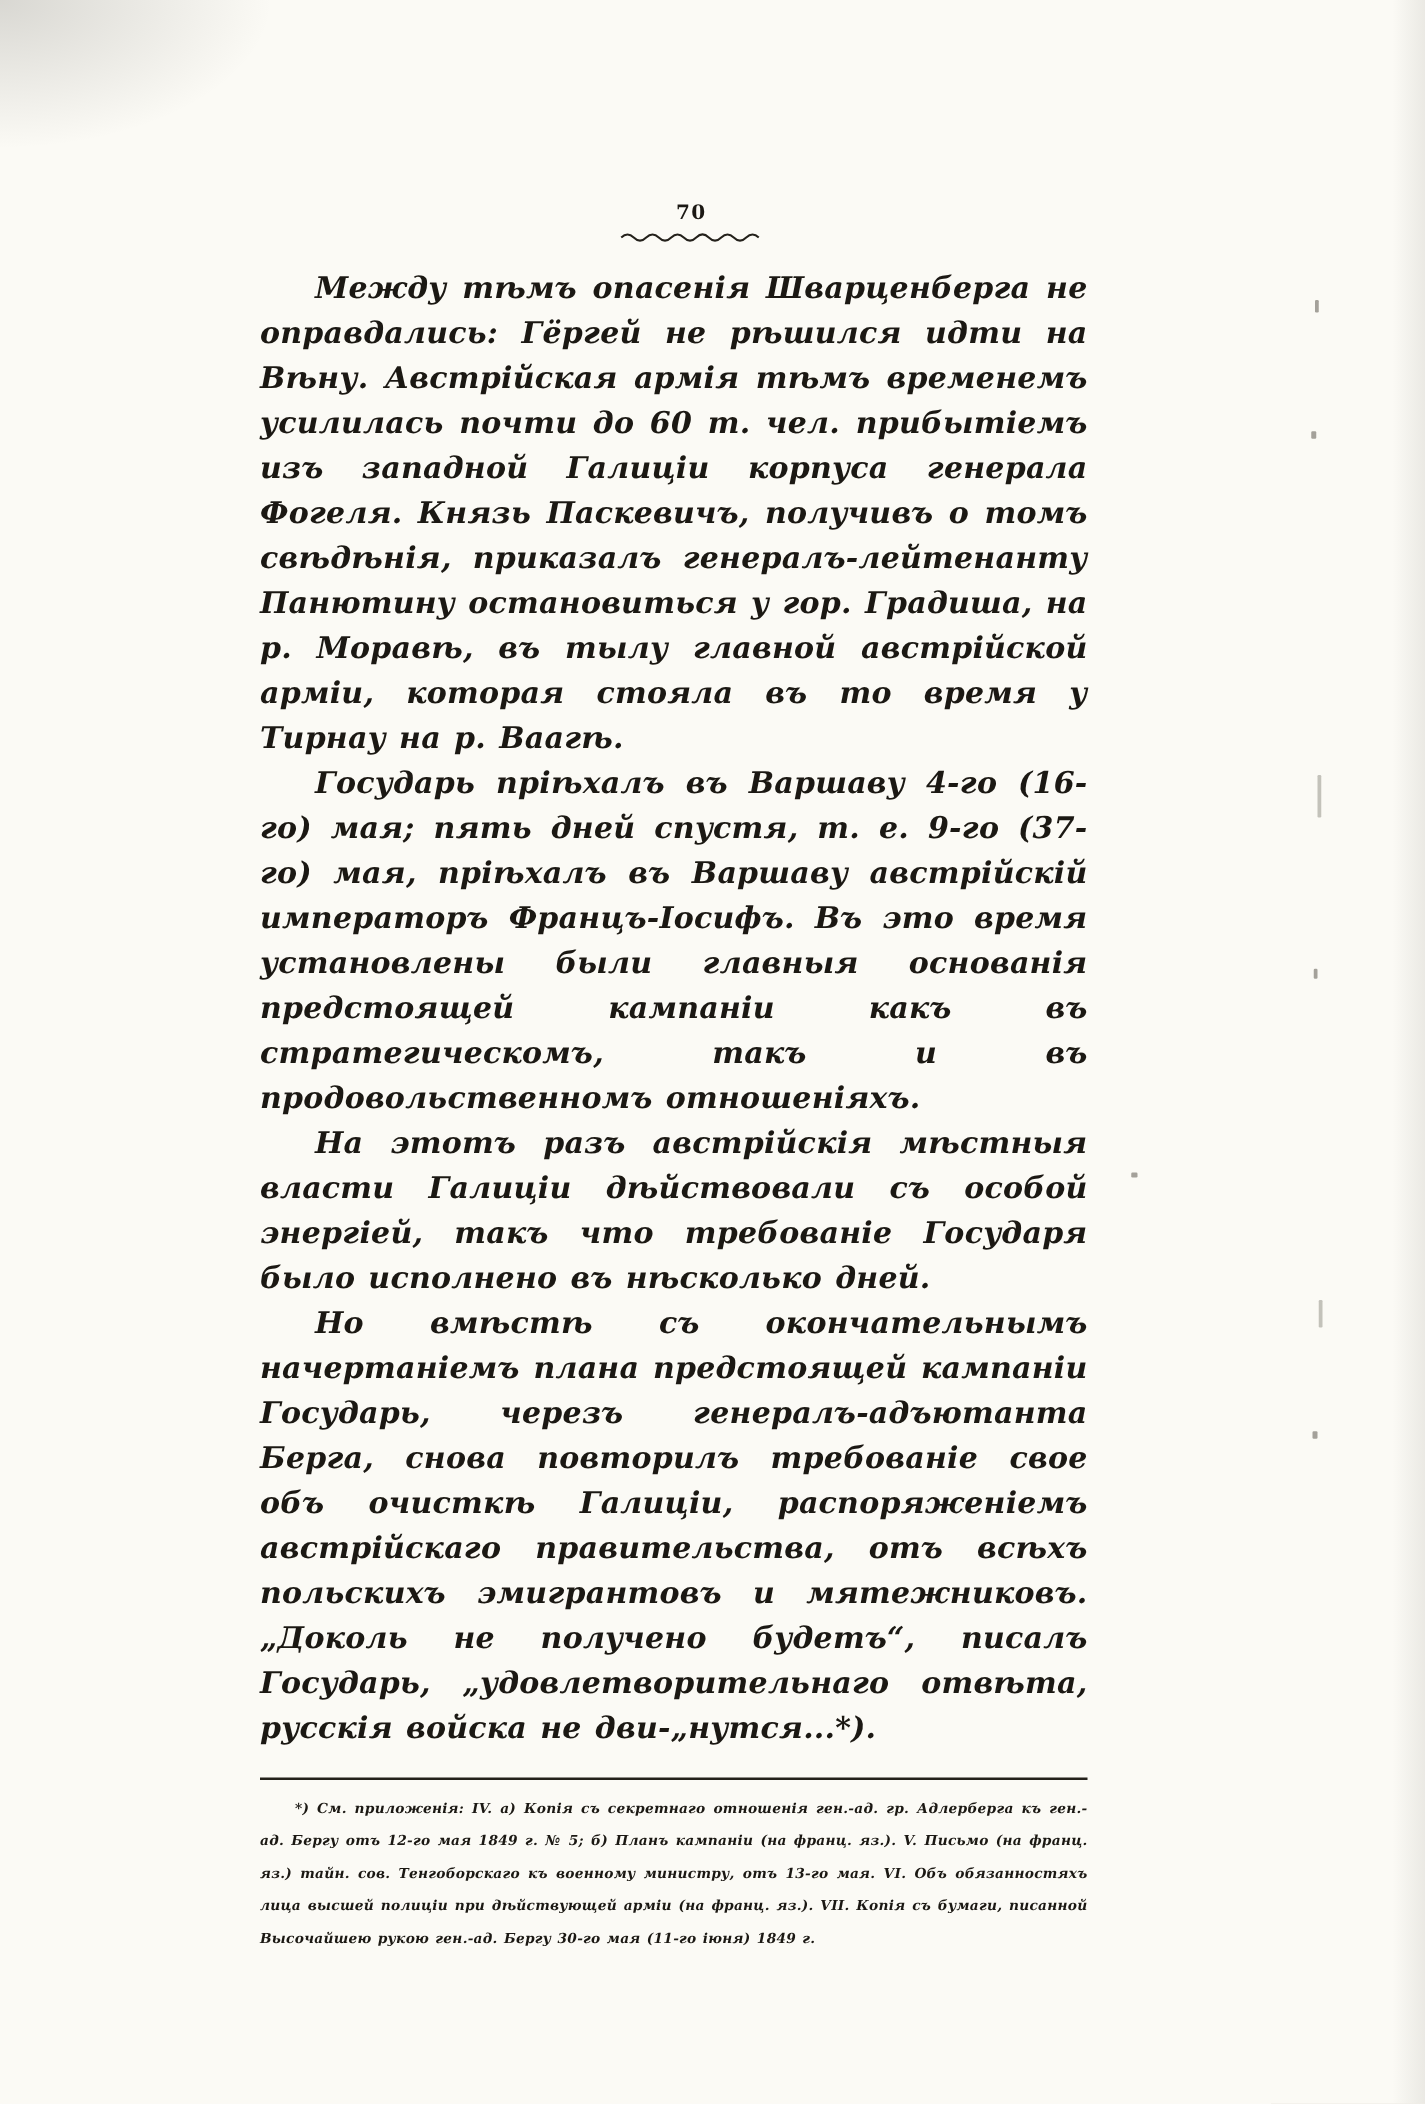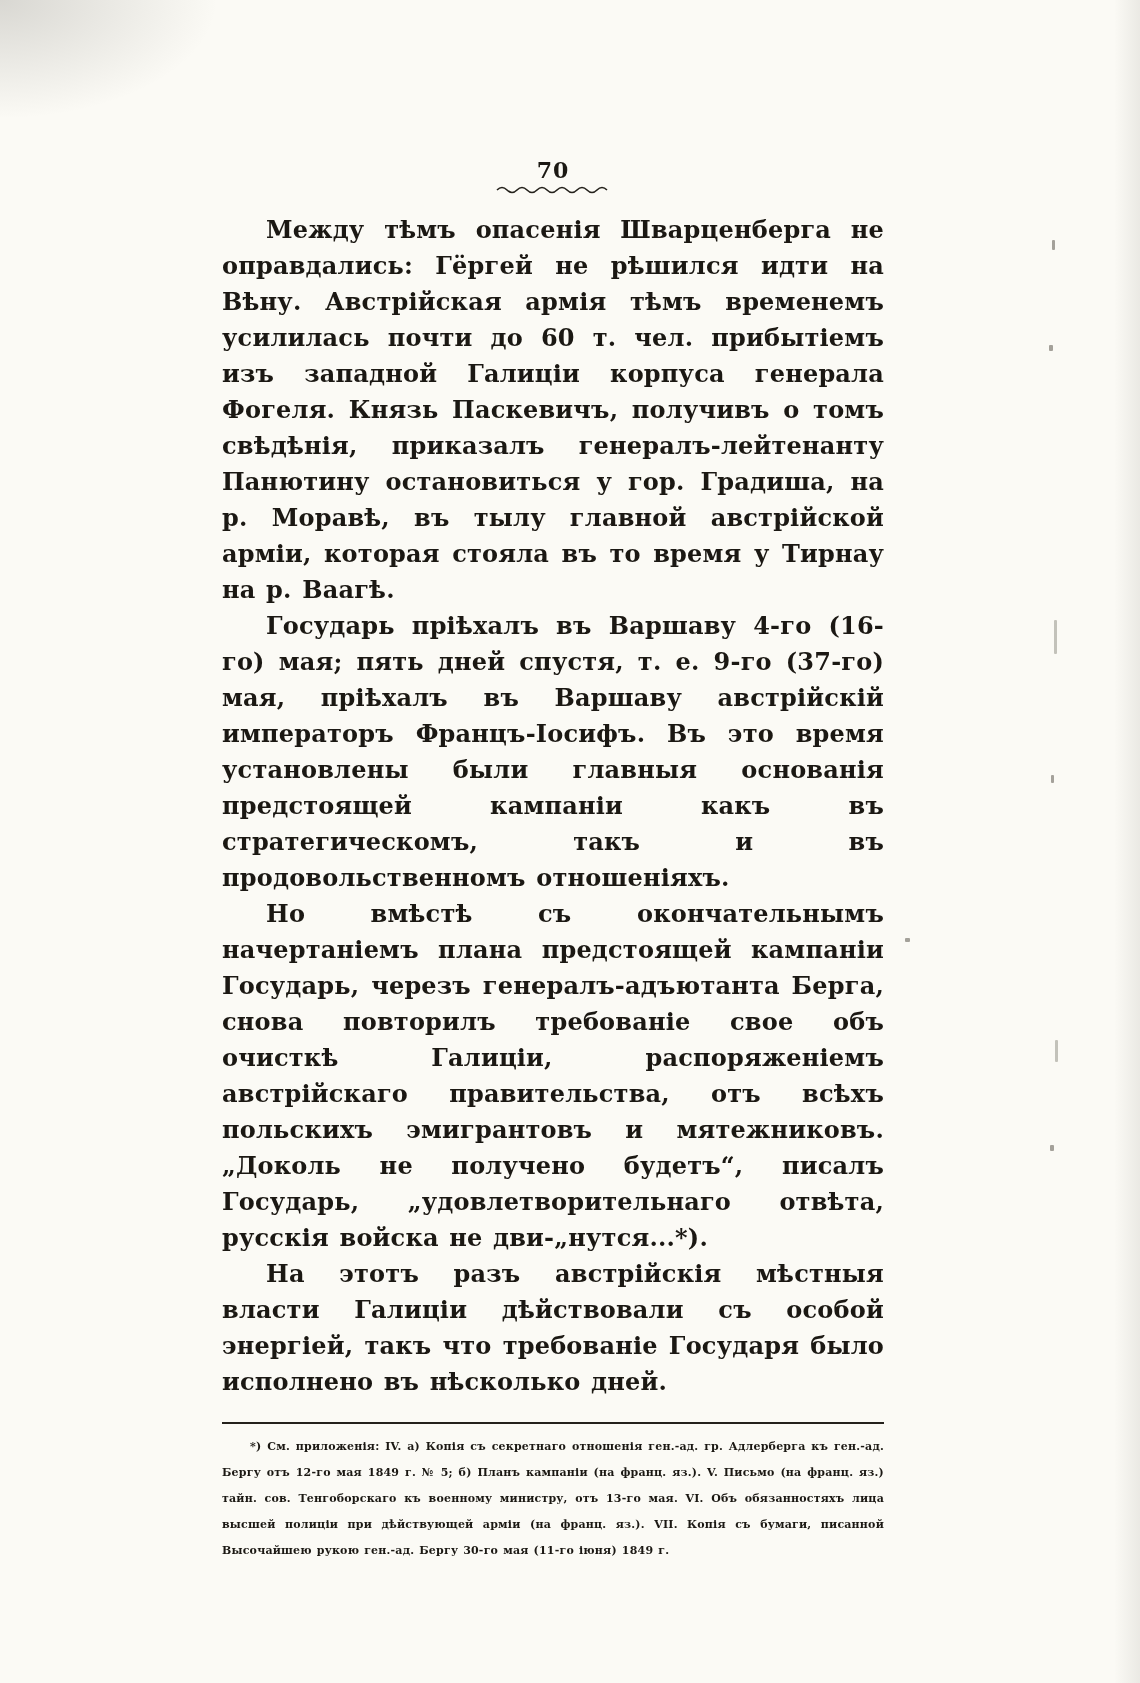--- a/index.html
+++ b/index.html
@@ -33,36 +33,37 @@
     pointer-events: none;
   }
   .page-number-wrap {
     position: absolute;
     left: 222px;
     top: 158px;
     width: 662px;
     text-align: center;
   }
   .page-number {
-    font-size: 22px;
+    font-size: 16px;
     font-weight: bold;
     letter-spacing: 1px;
     line-height: 24px;
   }
   .page-number-underline {
     display: block;
     margin: 2px auto 0 auto;
     width: 118px;
     height: 10px;
   }
   .text-column {
     position: absolute;
-    left: 222px;
+    left: 208px;
     top: 212px;
     width: 662px;
+    font-style: italic;
   }
   .body-paragraph {
     margin: 0;
     font-size: 24px;
     font-weight: bold;
     line-height: 36px;
     letter-spacing: 0.2px;
     text-align: justify;
     text-indent: 44px;
     word-spacing: 2px;
@@ -108,22 +109,22 @@
   <div class="page-number-wrap">
     <div class="page-number">70</div>
     <svg class="page-number-underline" viewBox="0 0 118 10" xmlns="http://www.w3.org/2000/svg">
       <path d="M3,6 Q8,1 13,6 T23,6 T33,6 T43,6 T53,6 T63,6 T73,6 T83,6 T93,6 T103,6 T113,6" fill="none" stroke="#24211b" stroke-width="1.6"></path>
     </svg>
   </div>
 
   <div class="text-column">
     <p class="body-paragraph">Между тѣмъ опасенія Шварценберга не оправдались: Гёргей не рѣшился идти на Вѣну. Австрійская армія тѣмъ временемъ усилилась почти до 60 т. чел. прибытіемъ изъ западной Галиціи корпуса генерала Фогеля. Князь Паскевичъ, получивъ о томъ свѣдѣнія, приказалъ генералъ-лейтенанту Панютину остановиться у гор. Градиша, на р. Моравѣ, въ тылу главной австрійской арміи, которая стояла въ то время у Тирнау на р. Ваагѣ.</p>
     <p class="body-paragraph">Государь пріѣхалъ въ Варшаву 4-го (16-го) мая; пять дней спустя, т. е. 9-го (37-го) мая, пріѣхалъ въ Варшаву австрійскій императоръ Францъ-Іосифъ. Въ это время установлены были главныя основанія предстоящей кампаніи какъ въ стратегическомъ, такъ и въ продовольственномъ отношеніяхъ.</p>
+    <p class="body-paragraph">На этотъ разъ австрійскія мѣстныя власти Галиціи дѣйствовали съ особой энергіей, такъ что требованіе Государя было исполнено въ нѣсколько дней.</p>
     <p class="body-paragraph">Но вмѣстѣ съ окончательнымъ начертаніемъ плана предстоящей кампаніи Государь, черезъ генералъ-адъютанта Берга, снова повторилъ требованіе свое объ очисткѣ Галиціи, распоряженіемъ австрійскаго правительства, отъ всѣхъ польскихъ эмигрантовъ и мятежниковъ. „Доколь не получено будетъ“, писалъ Государь, „удовлетворительнаго отвѣта, русскія войска не дви-„нутся...*).</p>
-    <p class="body-paragraph">На этотъ разъ австрійскія мѣстныя власти Галиціи дѣйствовали съ особой энергіей, такъ что требованіе Государя было исполнено въ нѣсколько дней.</p>
 
     <div class="footnote-separator"></div>
     <p class="footnote">*) См. приложенія: IV. а) Копія съ секретнаго отношенія ген.-ад. гр. Адлерберга къ ген.-ад. Бергу отъ 12-го мая 1849 г. № 5; б) Планъ кампаніи (на франц. яз.). V. Письмо (на франц. яз.) тайн. сов. Тенгоборскаго къ военному министру, отъ 13-го мая. VI. Объ обязанностяхъ лица высшей полиціи при дѣйствующей арміи (на франц. яз.). VII. Копія съ бумаги, писанной Высочайшею рукою ген.-ад. Бергу 30-го мая (11-го іюня) 1849 г.</p>
   </div>
 
   <div class="scan-speck speck-1"></div>
   <div class="scan-speck speck-2"></div>
   <div class="scan-speck speck-3"></div>
   <div class="scan-speck speck-4"></div>
   <div class="scan-speck speck-5"></div>

